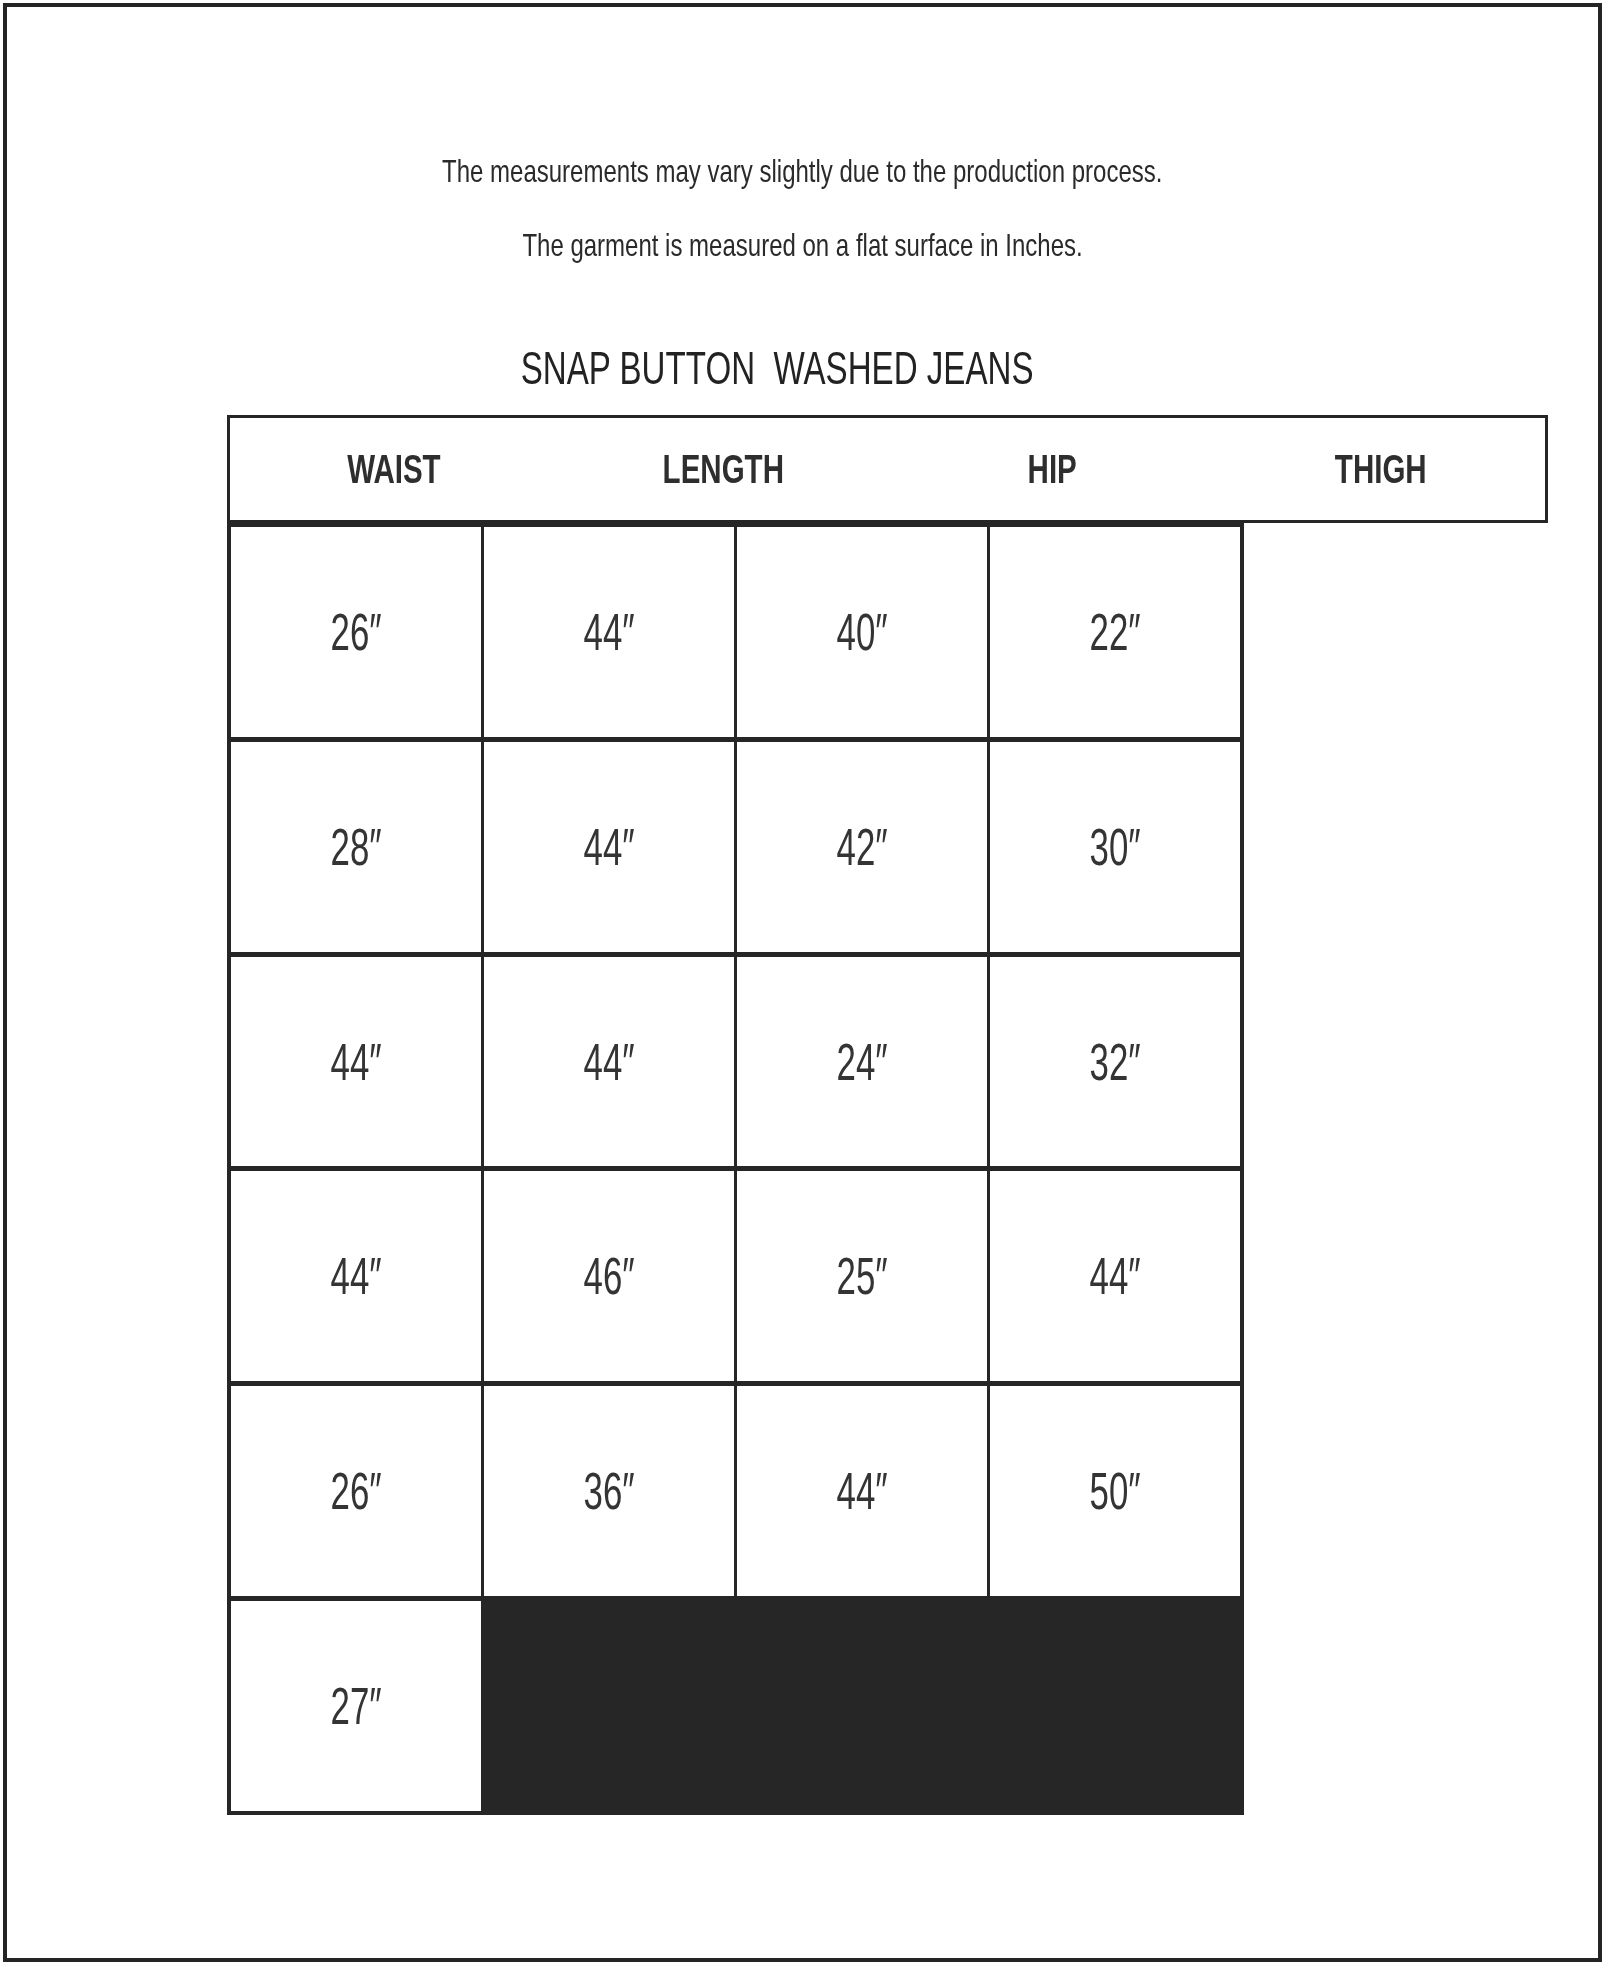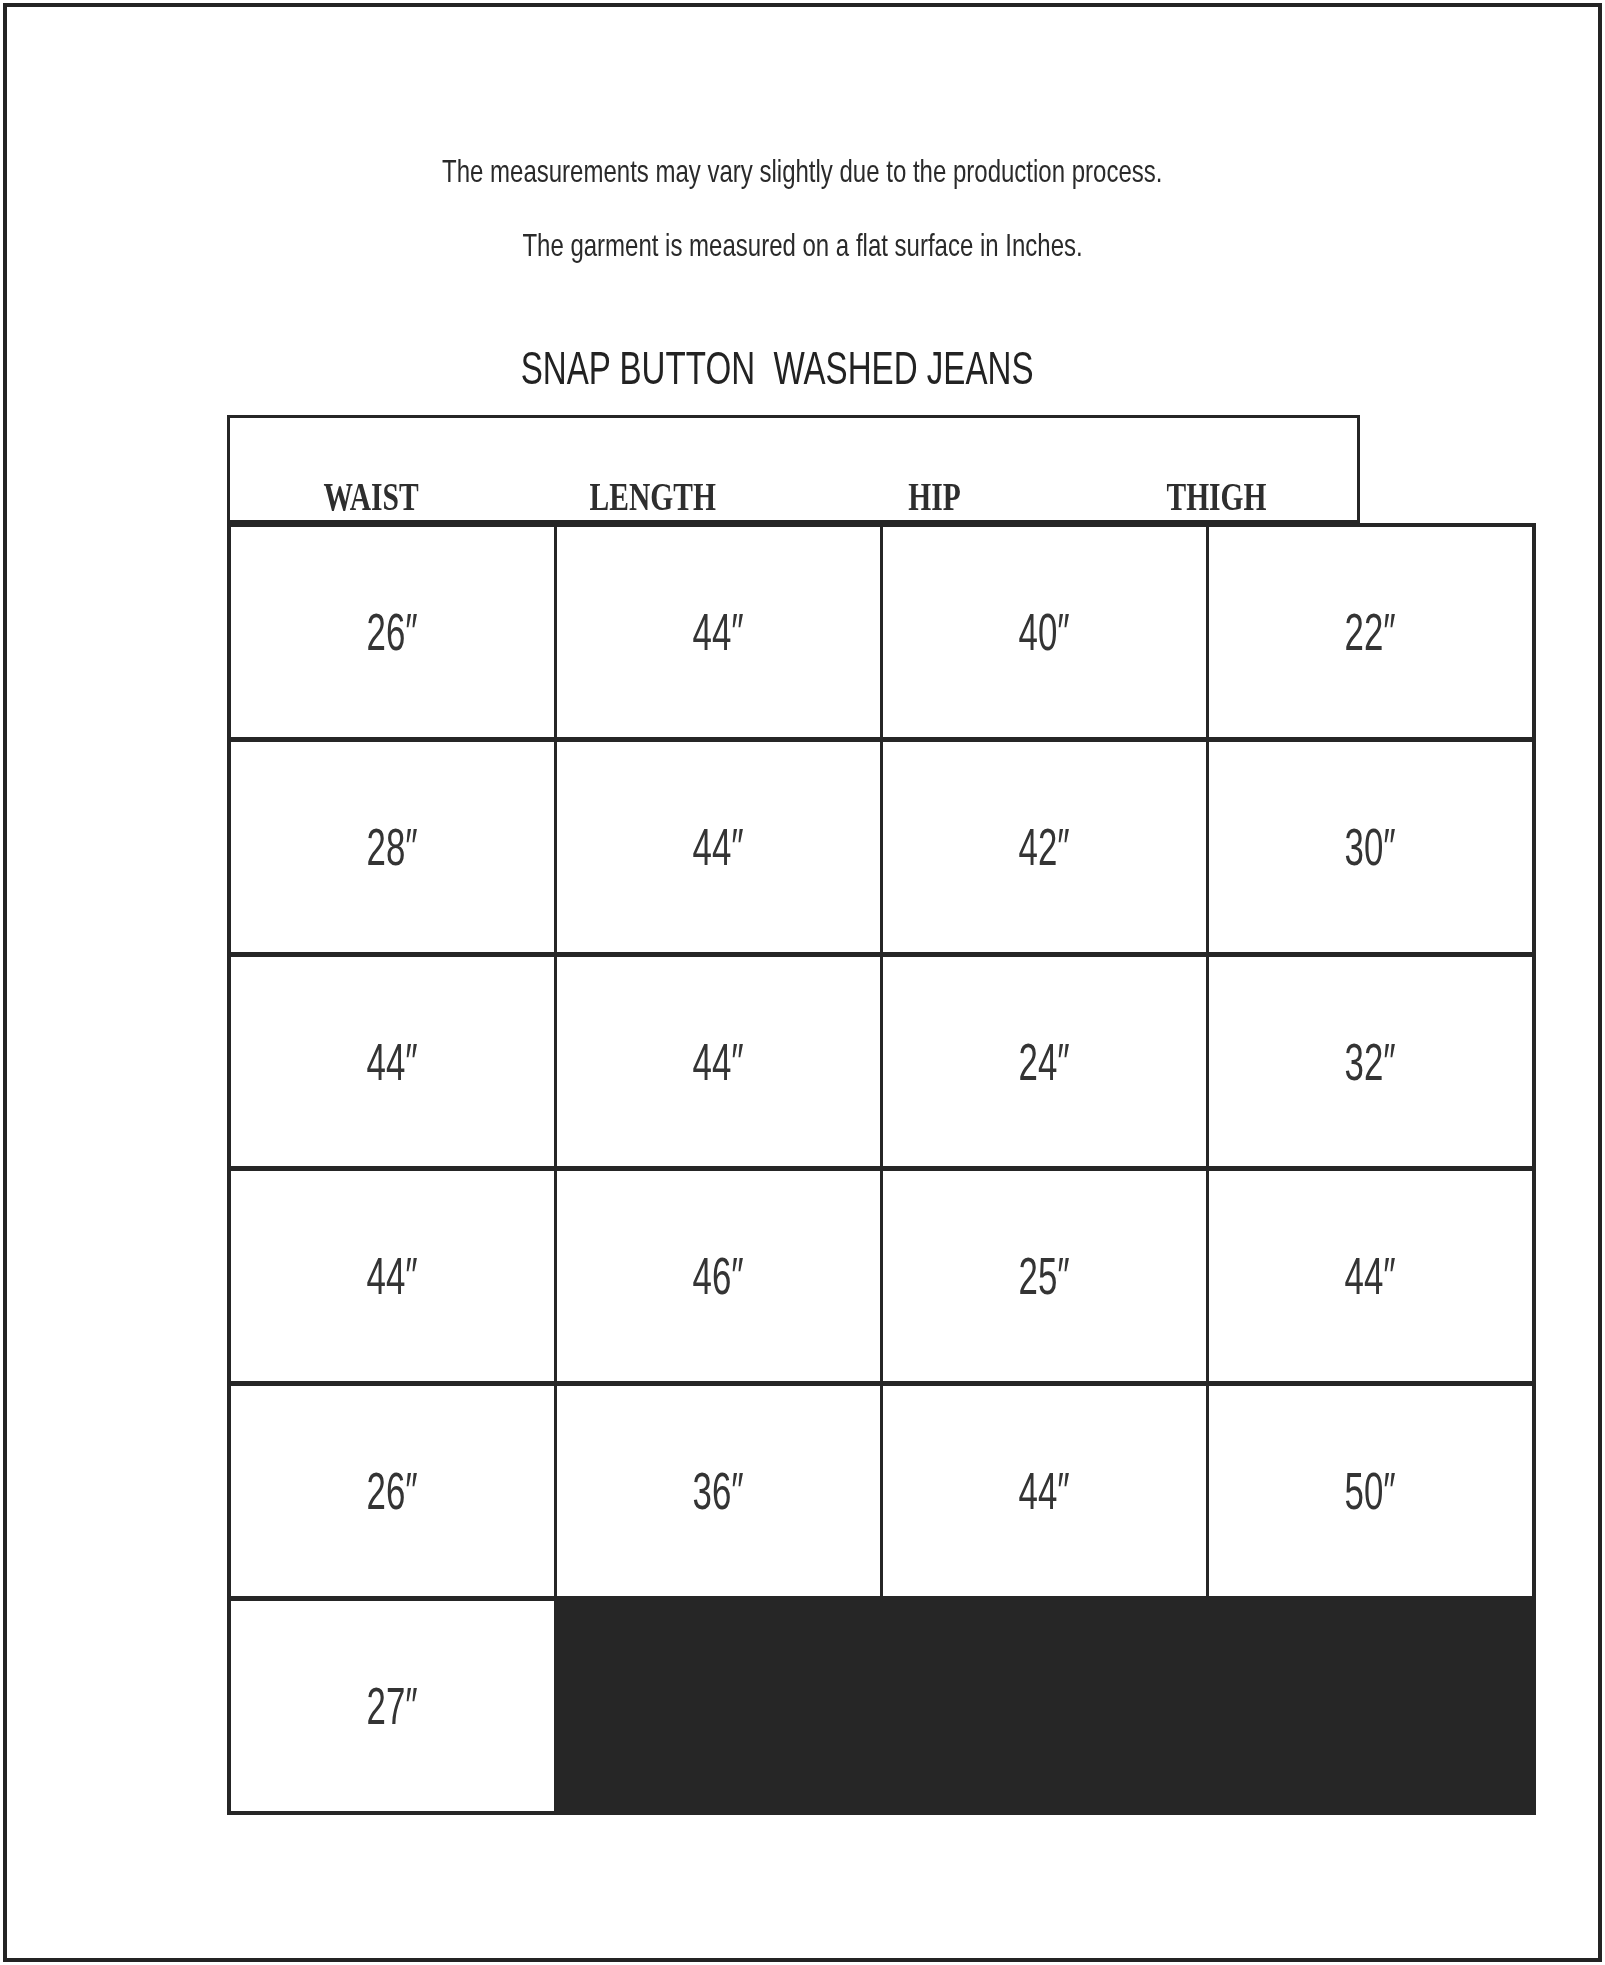--- a/index.html
+++ b/index.html
@@ -45,44 +45,43 @@
     text-align: center;
     font-size: 46px;
     line-height: 60px;
     color: #222222;
   }
   .chart-title .cond { transform: scaleX(0.72); }
   .header-box {
     position: absolute;
     left: 227px;
     top: 415px;
-    width: 1133px;
+    width: 1321px;
     height: 108px;
     box-sizing: border-box;
     border: 3px solid #262626;
     display: flex;
-    align-items: flex-end;
+    align-items: center;
     background: #ffffff;
-    font-family: Liberation Serif, serif;
   }
   .hcell {
     flex: 1 1 0;
     display: flex;
     align-items: center;
     justify-content: center;
     font-size: 41px;
     font-weight: 700;
     color: #2e2e2e;
   }
   .hcell .cond { transform: scaleX(0.72); }
   .grid {
     position: absolute;
     left: 227px;
     top: 523px;
-    width: 1309px;
+    width: 1017px;
     height: 1292px;
     box-sizing: border-box;
     background: #262626;
     padding: 4px;
     display: grid;
     grid-template-columns: repeat(4, 1fr);
     grid-template-rows: repeat(6, 1fr);
     column-gap: 3px;
     row-gap: 5px;
   }

